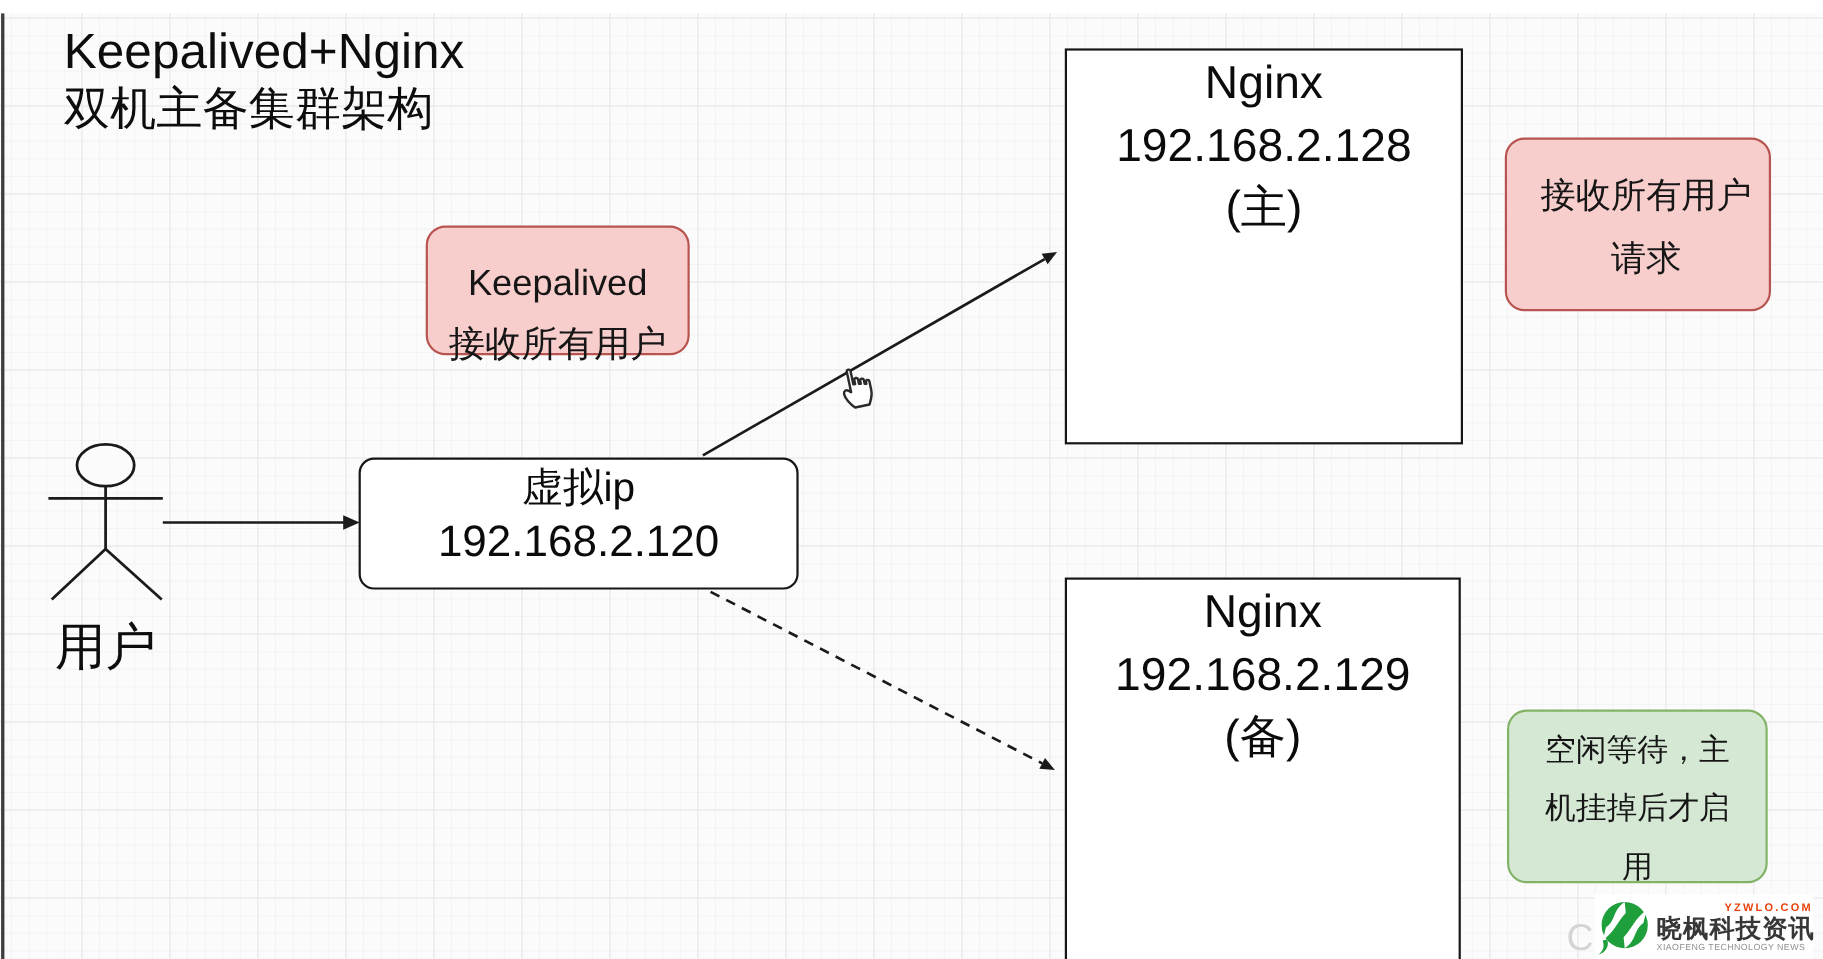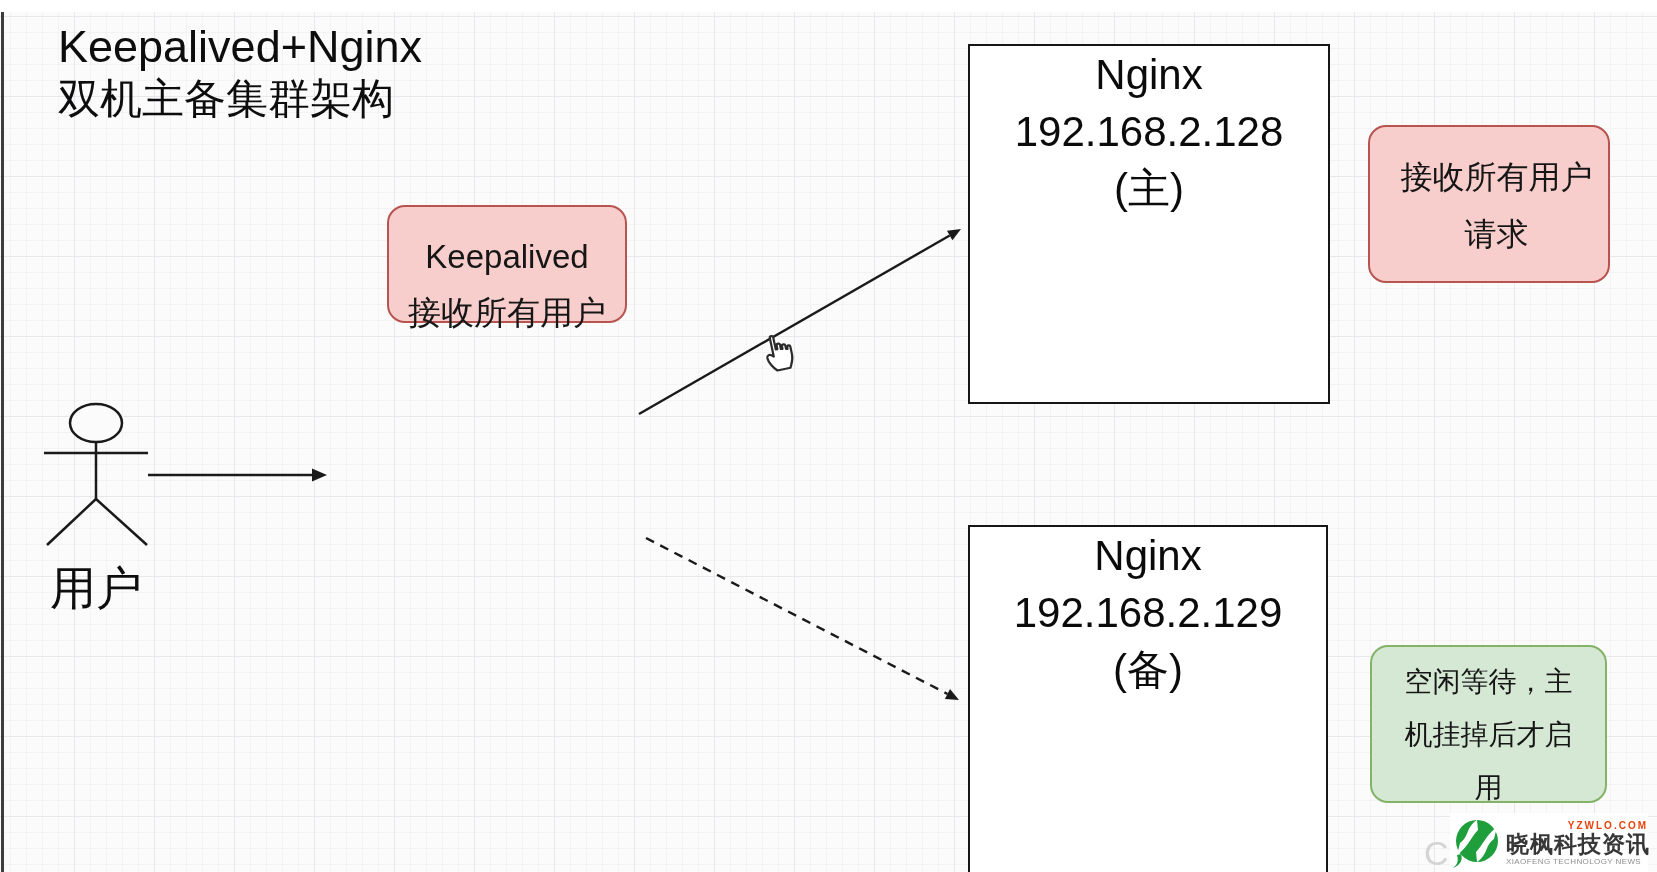--- a/index.html
+++ b/index.html
@@ -67,20 +67,24 @@
     <line x1="58" y1="104" x2="9" y2="150" stroke="#1a1a1a" stroke-width="2.5"></line>
     <line x1="58" y1="104" x2="109" y2="150" stroke="#1a1a1a" stroke-width="2.5"></line>
   </svg>
   <div id="user-label" class="abs">用户</div>
 
   <div id="keepalived-note" class="abs note note-red">
     <div>Keepalived</div>
     <div>接收所有用户</div>
   </div>
 
+  <div id="vip-node" class="abs node">
+    <div class="l1">虚拟ip</div>
+    <div class="l2">192.168.2.120</div>
+  </div>
 
   <div id="nginx-master" class="abs node rect-node">
     <div class="big">Nginx</div>
     <div class="big">192.168.2.128</div>
     <div class="big">(主)</div>
   </div>
 
   <div id="nginx-backup" class="abs node rect-node">
     <div class="big">Nginx</div>
     <div class="big">192.168.2.129</div>

